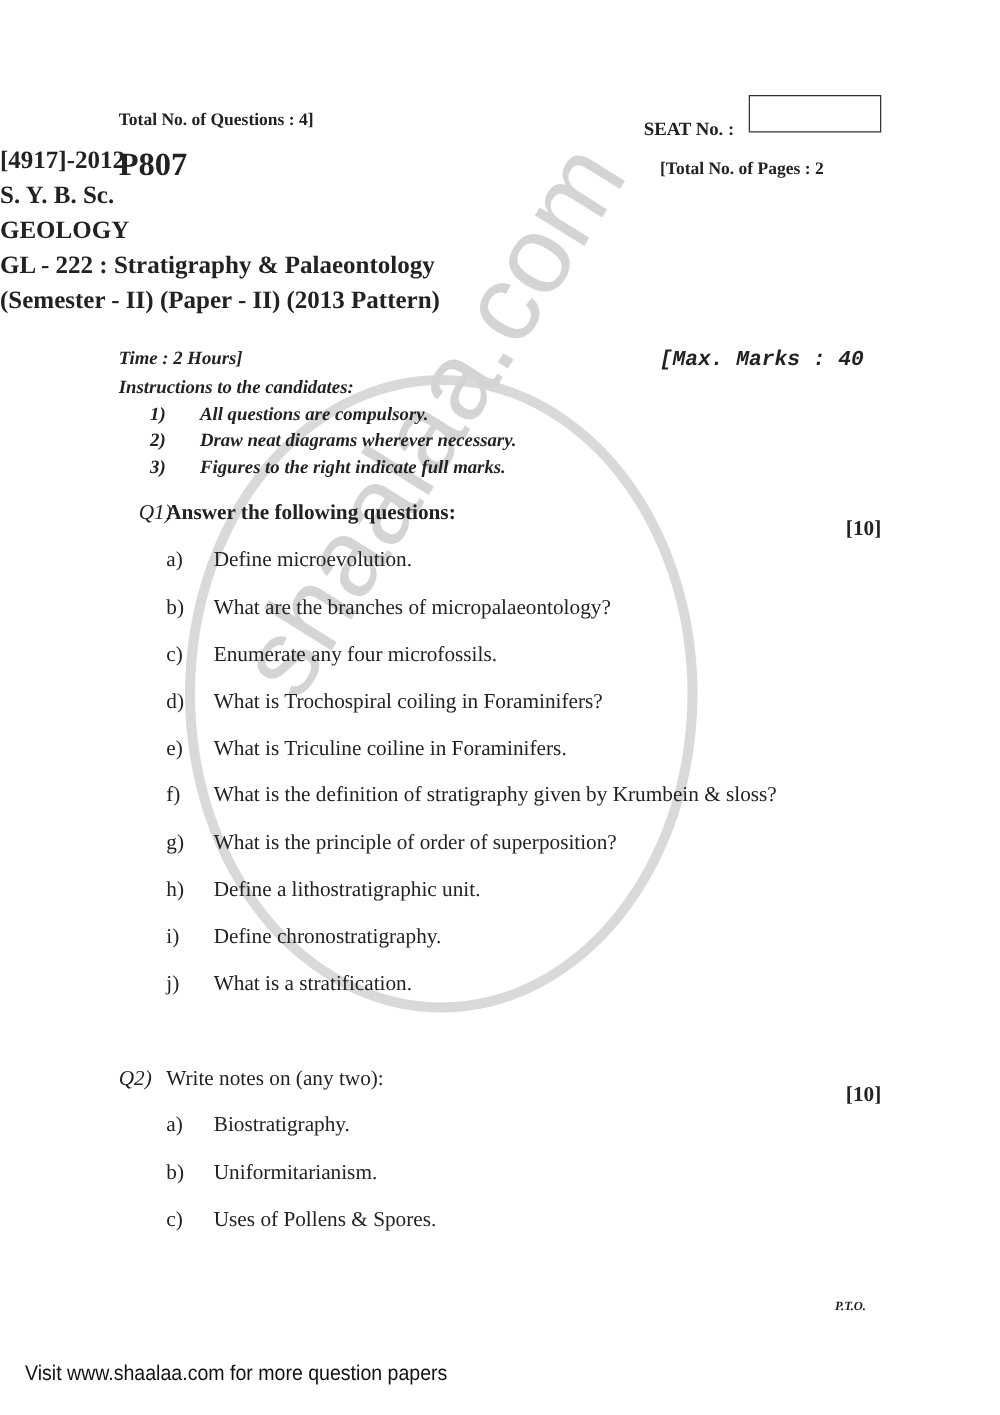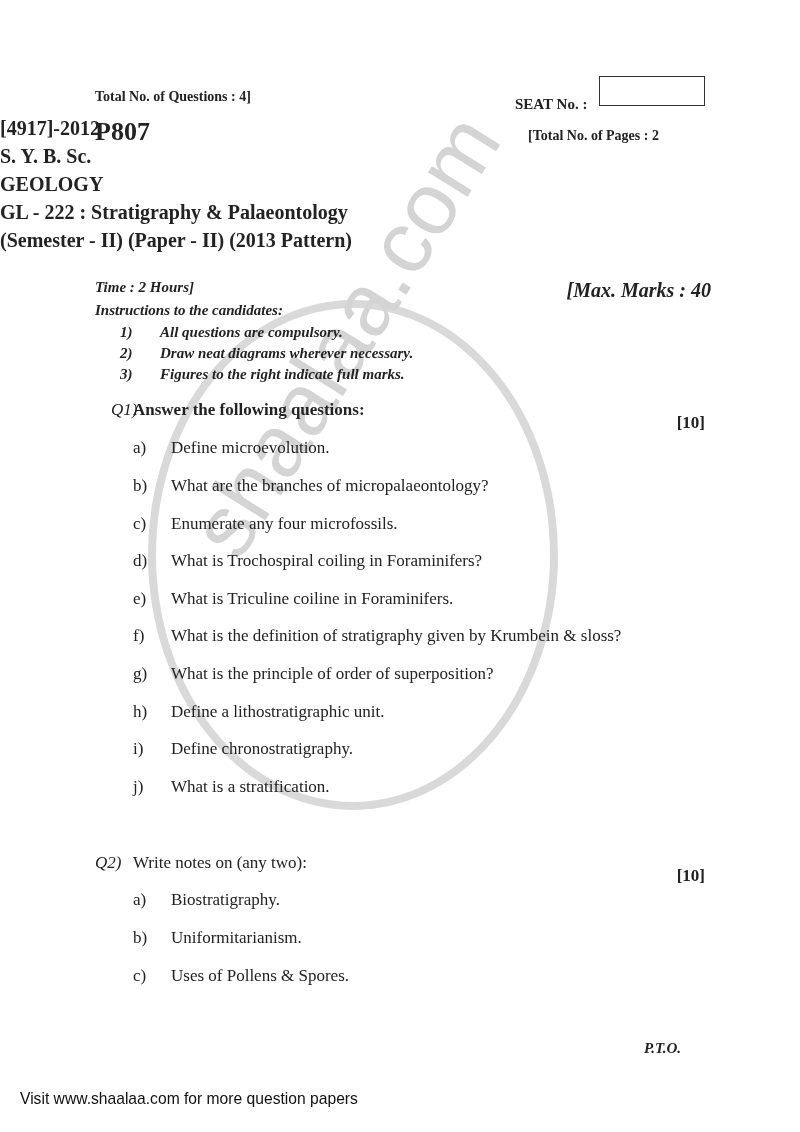--- a/index.html
+++ b/index.html
@@ -28,21 +28,21 @@
 <div class="seatbox"></div>
 <div class="abs bold" style="left:528px;top:115px;font-size:14px;">[Total No. of Pages : 2</div>
 
 <div class="center" style="top:117px;font-size:20px;">[4917]-2012</div>
 <div class="center" style="top:145px;font-size:20px;">S. Y. B. Sc.</div>
 <div class="center" style="top:173px;font-size:20px;">GEOLOGY</div>
 <div class="center" style="top:201px;font-size:20px;">GL - 222 : Stratigraphy &amp; Palaeontology</div>
 <div class="center" style="top:229px;font-size:20px;">(Semester - II) (Paper - II) (2013 Pattern)</div>
 
 <div class="abs bold ital" style="left:95px;top:266px;font-size:15px;">Time : 2 Hours]</div>
-<div class="abs bold ital" style="right:89px;top:266px;font-size:20px;">[Max. Marks : 40</div>
+<div class="abs bold ital" style="right:109px;top:266px;font-size:17px;font-family:Liberation Mono, monospace;">[Max. Marks : 40</div>
 
 <div class="abs bold ital" style="left:95px;top:289px;font-size:15px;">Instructions to the candidates:</div>
 <div class="abs bold ital" style="left:120px;top:311px;font-size:15px;">1)</div>
 <div class="abs bold ital" style="left:160px;top:311px;font-size:15px;">All questions are compulsory.</div>
 <div class="abs bold ital" style="left:120px;top:332px;font-size:15px;">2)</div>
 <div class="abs bold ital" style="left:160px;top:332px;font-size:15px;">Draw neat diagrams wherever necessary.</div>
 <div class="abs bold ital" style="left:120px;top:353px;font-size:15px;">3)</div>
 <div class="abs bold ital" style="left:160px;top:353px;font-size:15px;">Figures to the right indicate full marks.</div>
 
 <div class="abs ital" style="left:95px;top:400px;font-size:17px;margin-left:16px;">Q1)</div>
@@ -100,14 +100,14 @@
   </div>
 <div class="q-item" style="left:133px;top:928px;">
     <span class="lbl">b)</span>
     <span class="txt">Uniformitarianism.</span>
   </div>
 <div class="q-item" style="left:133px;top:966px;">
     <span class="lbl">c)</span>
     <span class="txt">Uses of Pollens &amp; Spores.</span>
   </div>
 
-<div class="abs bold ital" style="left:644px;top:1027px;font-size:15px;">P.T.O.</div>
+<div class="abs bold ital" style="left:668px;top:1027px;font-size:10px;">P.T.O.</div>
 <div class="footer">Visit www.shaalaa.com for more question papers</div>
 
 </body></html>

